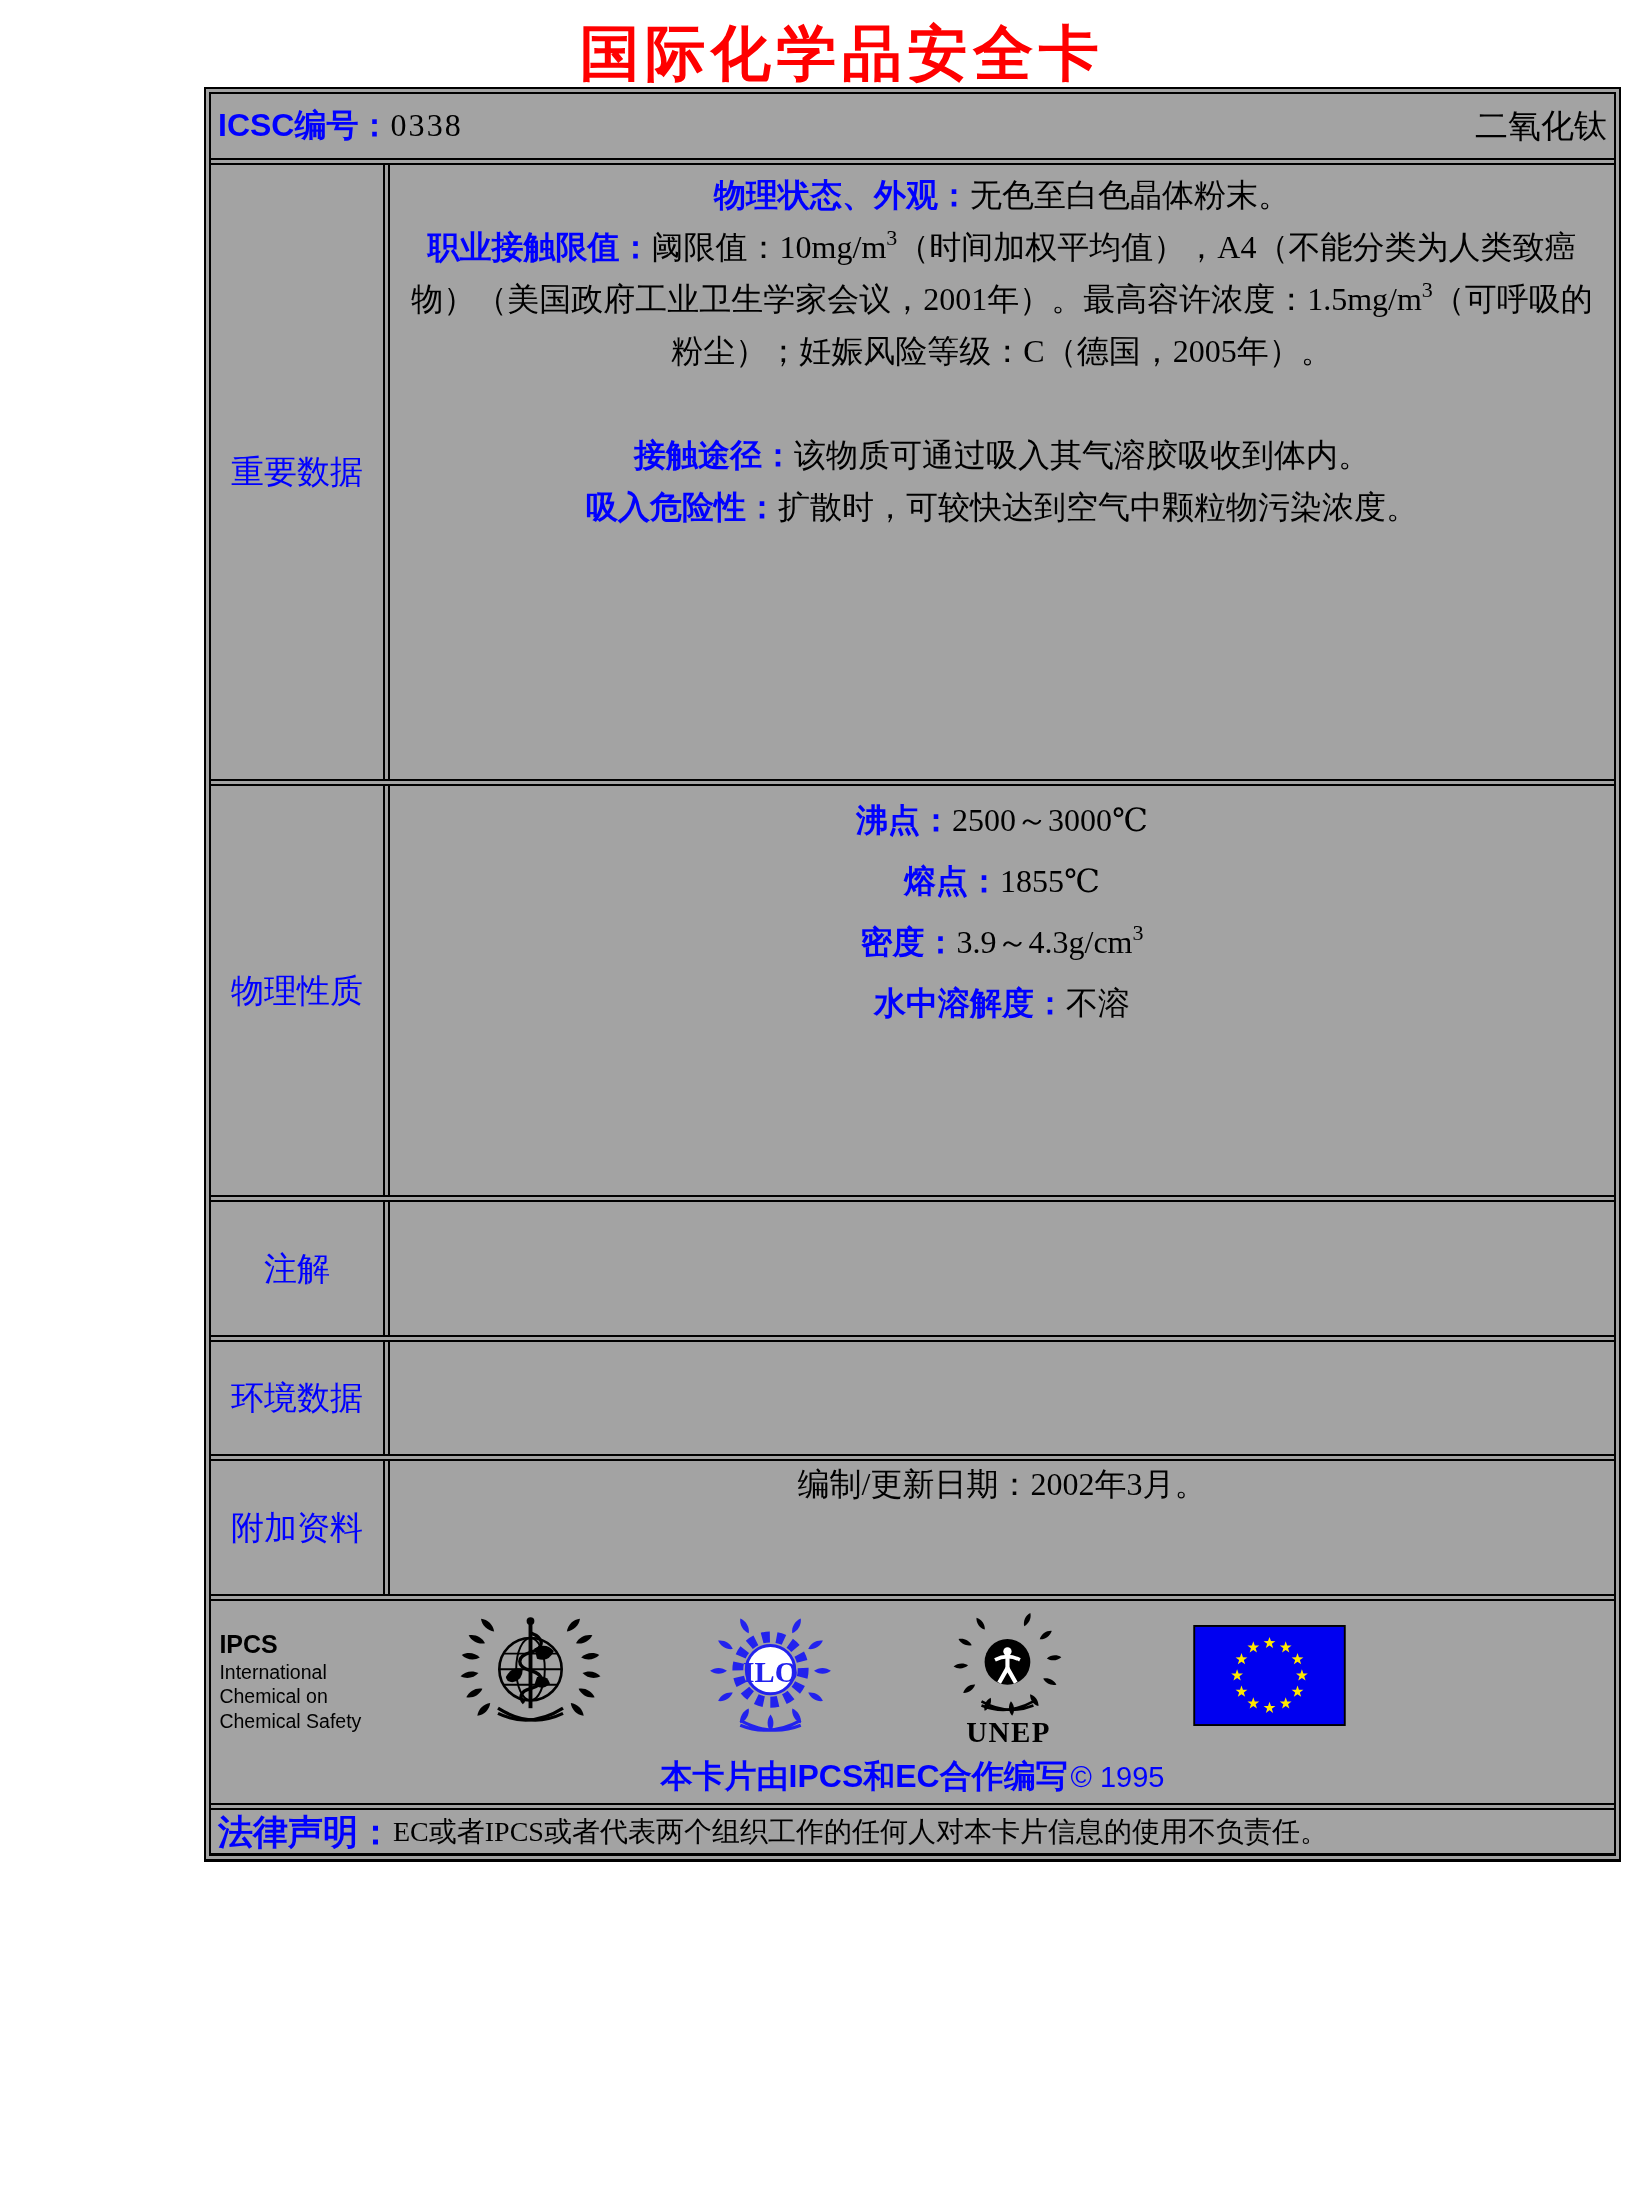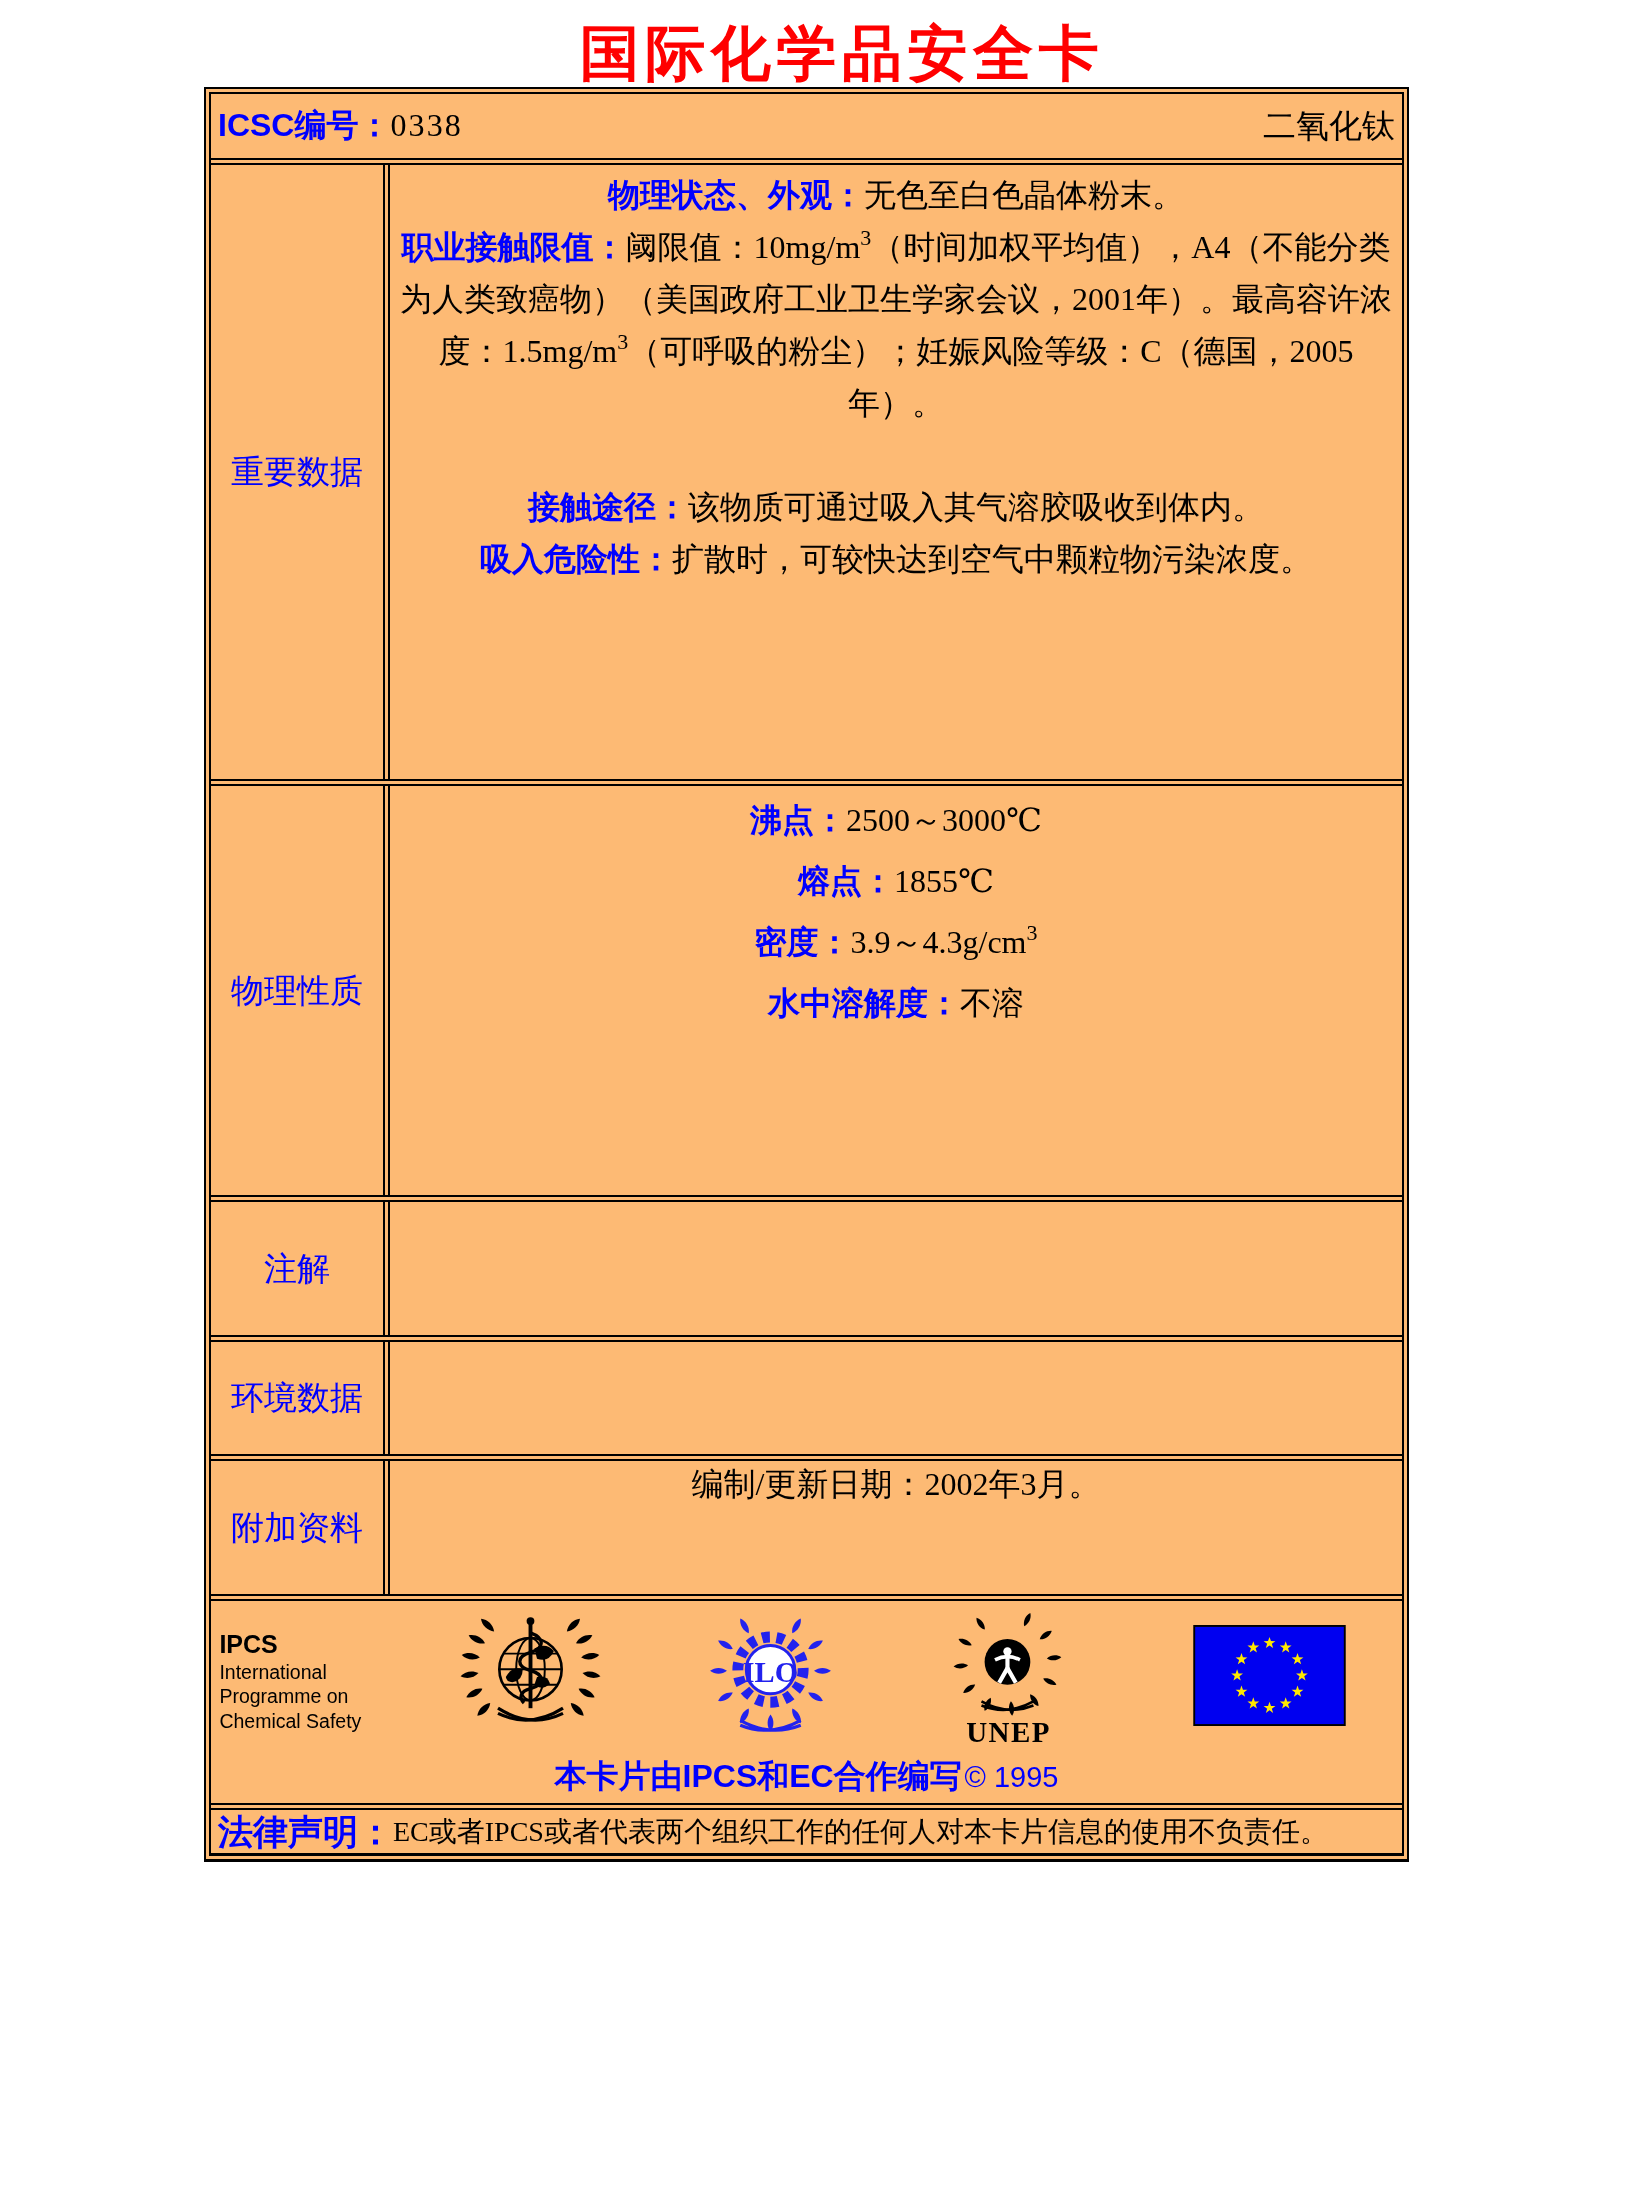--- a/index.html
+++ b/index.html
@@ -5,22 +5,22 @@
   html,body{margin:0;padding:0;background:#ffffff;}
   .page{position:relative;width:1649px;height:2205px;background:#ffffff;overflow:hidden;
         font-family:"Liberation Serif","DejaVu Serif",serif;color:#000;}
 
   
   .title{position:absolute;left:204px;top:7px;width:1252px;margin:12px;text-align:center;
          font-size:60px;line-height:70px;font-weight:bold;color:#ff0000;letter-spacing:5.6px;
          font-family:"Liberation Serif","DejaVu Serif",serif;}
 
   
-  .card{position:absolute;left:204px;top:87px;width:1205px;box-sizing:border-box;
-        border:7px double #000;border-bottom-width:9px;background:#fdba74;}
+  .card{position:absolute;left:204px;top:87px;width:1417px;box-sizing:border-box;
+        border:7px double #000;border-bottom-width:9px;background:#a3a3a3;}
   .row{display:flex;box-sizing:border-box;}
   .row + .row{border-top:7px double #000;}
 
   .label-cell{flex:0 0 179px;box-sizing:border-box;border-right:7px double #000;
               display:flex;align-items:center;justify-content:center;text-align:center;
               color:#0000ff;font-family:"Liberation Sans","DejaVu Sans",sans-serif;
               font-size:33px;line-height:42px;}
   .content-cell{flex:1;box-sizing:border-box;padding:4.2px 7px;font-size:32px;}
 
   
@@ -122,21 +122,21 @@
         <p class="tx">编制/更新日期：2002年3月。</p>
       </div>
     </div>
 
     <div class="row row-footer">
       <div class="footer-cell">
 
         <div class="ipcs-block">
           <div class="ipcs-acronym">IPCS</div>
           <div class="ipcs-line">International</div>
-          <div class="ipcs-line">Programme on</div>
+          <div class="ipcs-line">Chemical on</div>
           <div class="ipcs-line">Chemical Safety</div>
         </div>
 
         <svg class="logo logo-who" width="143" height="136" viewBox="0 0 110 100">
           <defs>
             <path id="leafW" d="M0,0 C3.2,-4 3.2,-10 0,-14 C-3.2,-10 -3.2,-4 0,0 Z"></path>
           </defs>
           <g fill="#000">
             <use href="#leafW" transform="translate(24,70) rotate(-135)"></use>
             <use href="#leafW" transform="translate(18,59) rotate(-118)"></use>

